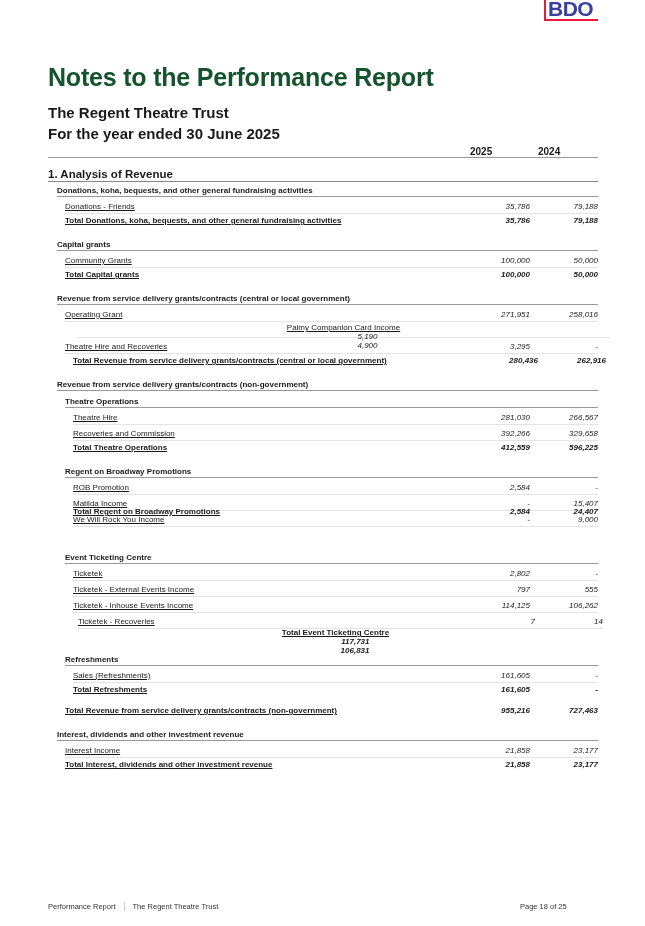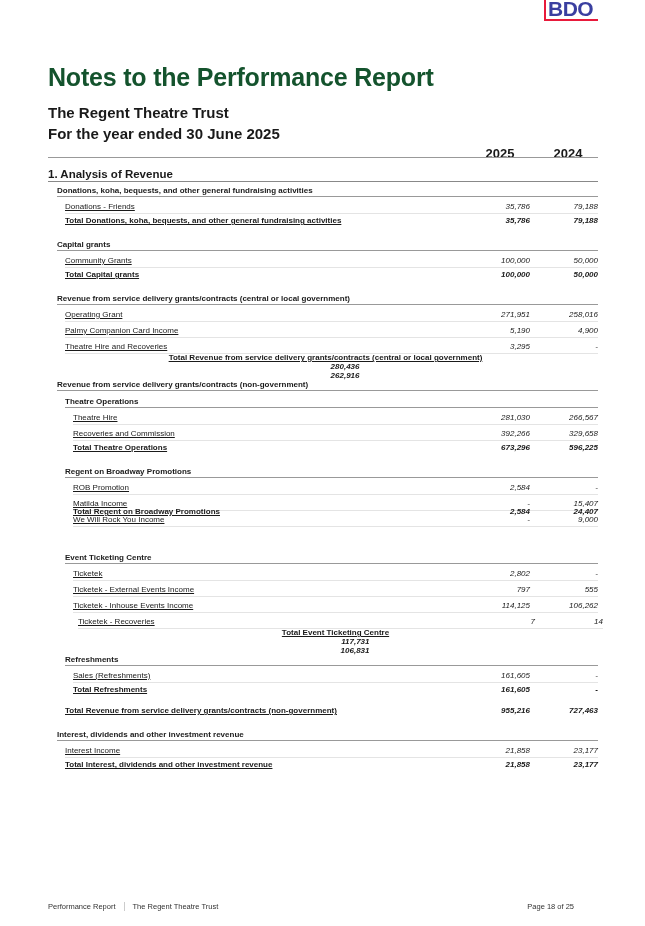--- a/index.html
+++ b/index.html
@@ -5,35 +5,35 @@
   * { box-sizing: border-box; margin: 0; padding: 0; }
   html, body { width: 645px; height: 926px; background: #ffffff; }
   body { font-family: "Liberation Sans", sans-serif; color: #1a1a1a; position: relative; overflow: hidden; }
   .logo { position: absolute; left: 544px; top: 0px; width: 54px; height: 22px; }
   .logo .bar { position: absolute; left: 0; top: 0; width: 2px; height: 20px; background: #e81a3b; }
   .logo .under { position: absolute; left: 0; bottom: 1px; width: 54px; height: 2px; background: #e81a3b; }
   .logo .txt { position: absolute; left: 4px; top: -3px; font-family: "Liberation Sans", sans-serif; font-weight: bold; font-size: 21px; color: #3a3fa0; letter-spacing: -0.5px; }
   .title { position: absolute; left: 48px; top: 63px; font-size: 25px; font-weight: bold; color: #14532d; letter-spacing: -0.2px; }
   .subtitle { position: absolute; left: 48px; top: 102px; font-size: 15px; font-weight: bold; color: #1a1a1a; line-height: 21px; }
   .header-rule { position: absolute; left: 48px; top: 157px; width: 550px; height: 1px; background: #999; }
-  .year { position: absolute; top: 146px; font-size: 13px; font-weight: bold; text-align: center; width: 60px; }
+  .year { position: absolute; top: 146px; font-size: 10px; font-weight: bold; text-align: left; width: 60px; }
   .y2025 { left: 470px; }
   .y2024 { left: 538px; }
   .section-title { position: absolute; left: 48px; top: 168px; font-size: 11.5px; font-weight: bold; }
   .section-rule { position: absolute; left: 48px; top: 181px; width: 550px; height: 1px; background: #888; }
   .content { position: absolute; left: 0; top: 0; width: 645px; }
   .group-head { position: absolute; font-size: 8px; font-weight: bold; border-bottom: 1.5px solid #999; padding-bottom: 1px; }
   .row { position: absolute; font-size: 8px; height: 15px; display: flex; align-items: center; border-bottom: 1px solid #e4e4e4; }
   .row.total { font-weight: bold; border-bottom: none; }
   .row .label { flex: 1; text-decoration: underline; }
   .row .v { width: 68px; text-align: right; font-style: italic; }
   .footer { position: absolute; top: 902px; font-size: 7.5px; color: #333; }
   .footer-left { left: 48px; display: flex; align-items: center; gap: 8px; }
   .footer-sep { width: 1px; height: 9px; background: #ccc; }
-  .footer-right { left: 496px; width: 78px; text-align: right; }
+  .footer-right { left: 520px; width: 78px; }
 </style>
 </head>
 <body>
 
 <div class="logo">
   <div class="bar"></div>
   <div class="txt">BDO</div>
   <div class="under"></div>
 </div>
 
@@ -72,50 +72,50 @@
       <span class="label">Total Capital grants</span>
       <span class="v">100,000</span>
       <span class="v">50,000</span>
     </div>
     <div class="group-head" style="left: 57px; top: 294px; width: 541px;">Revenue from service delivery grants/contracts (central or local government)</div>
     <div class="row" style="left: 65px; top: 307px; width: 533px;">
       <span class="label">Operating Grant</span>
       <span class="v">271,951</span>
       <span class="v">258,016</span>
     </div>
-    <div class="row" style="left: 65px; top: 323px; width: 533px;">
+    <div class="row" style="left: 77px; top: 323px; width: 533px; flex-direction: column;">
       <span class="label">Palmy Companion Card Income</span>
       <span class="v">5,190</span>
       <span class="v">4,900</span>
     </div>
     <div class="row" style="left: 65px; top: 339px; width: 533px;">
       <span class="label">Theatre Hire and Recoveries</span>
       <span class="v">3,295</span>
       <span class="v">-</span>
     </div>
-    <div class="row total" style="left: 59px; top: 353px; width: 533px; flex-direction: column;">
+    <div class="row total" style="left: 73px; top: 353px; width: 533px;">
       <span class="label">Total Revenue from service delivery grants/contracts (central or local government)</span>
       <span class="v">280,436</span>
       <span class="v">262,916</span>
     </div>
     <div class="group-head" style="left: 57px; top: 380px; width: 541px;">Revenue from service delivery grants/contracts (non-government)</div>
     <div class="group-head" style="left: 65px; top: 397px; width: 533px;">Theatre Operations</div>
     <div class="row" style="left: 73px; top: 410px; width: 525px;">
       <span class="label">Theatre Hire</span>
       <span class="v">281,030</span>
       <span class="v">266,567</span>
     </div>
     <div class="row" style="left: 73px; top: 426px; width: 525px;">
       <span class="label">Recoveries and Commission</span>
       <span class="v">392,266</span>
       <span class="v">329,658</span>
     </div>
     <div class="row total" style="left: 73px; top: 440px; width: 525px;">
       <span class="label">Total Theatre Operations</span>
-      <span class="v">673,296</span>
+      <span class="v">412,559</span>
       <span class="v">596,225</span>
     </div>
     <div class="group-head" style="left: 65px; top: 467px; width: 533px;">Regent on Broadway Promotions</div>
     <div class="row" style="left: 73px; top: 480px; width: 525px;">
       <span class="label">ROB Promotion</span>
       <span class="v">2,584</span>
       <span class="v">-</span>
     </div>
     <div class="row" style="left: 73px; top: 496px; width: 525px;">
       <span class="label">Matilda Income</span>

